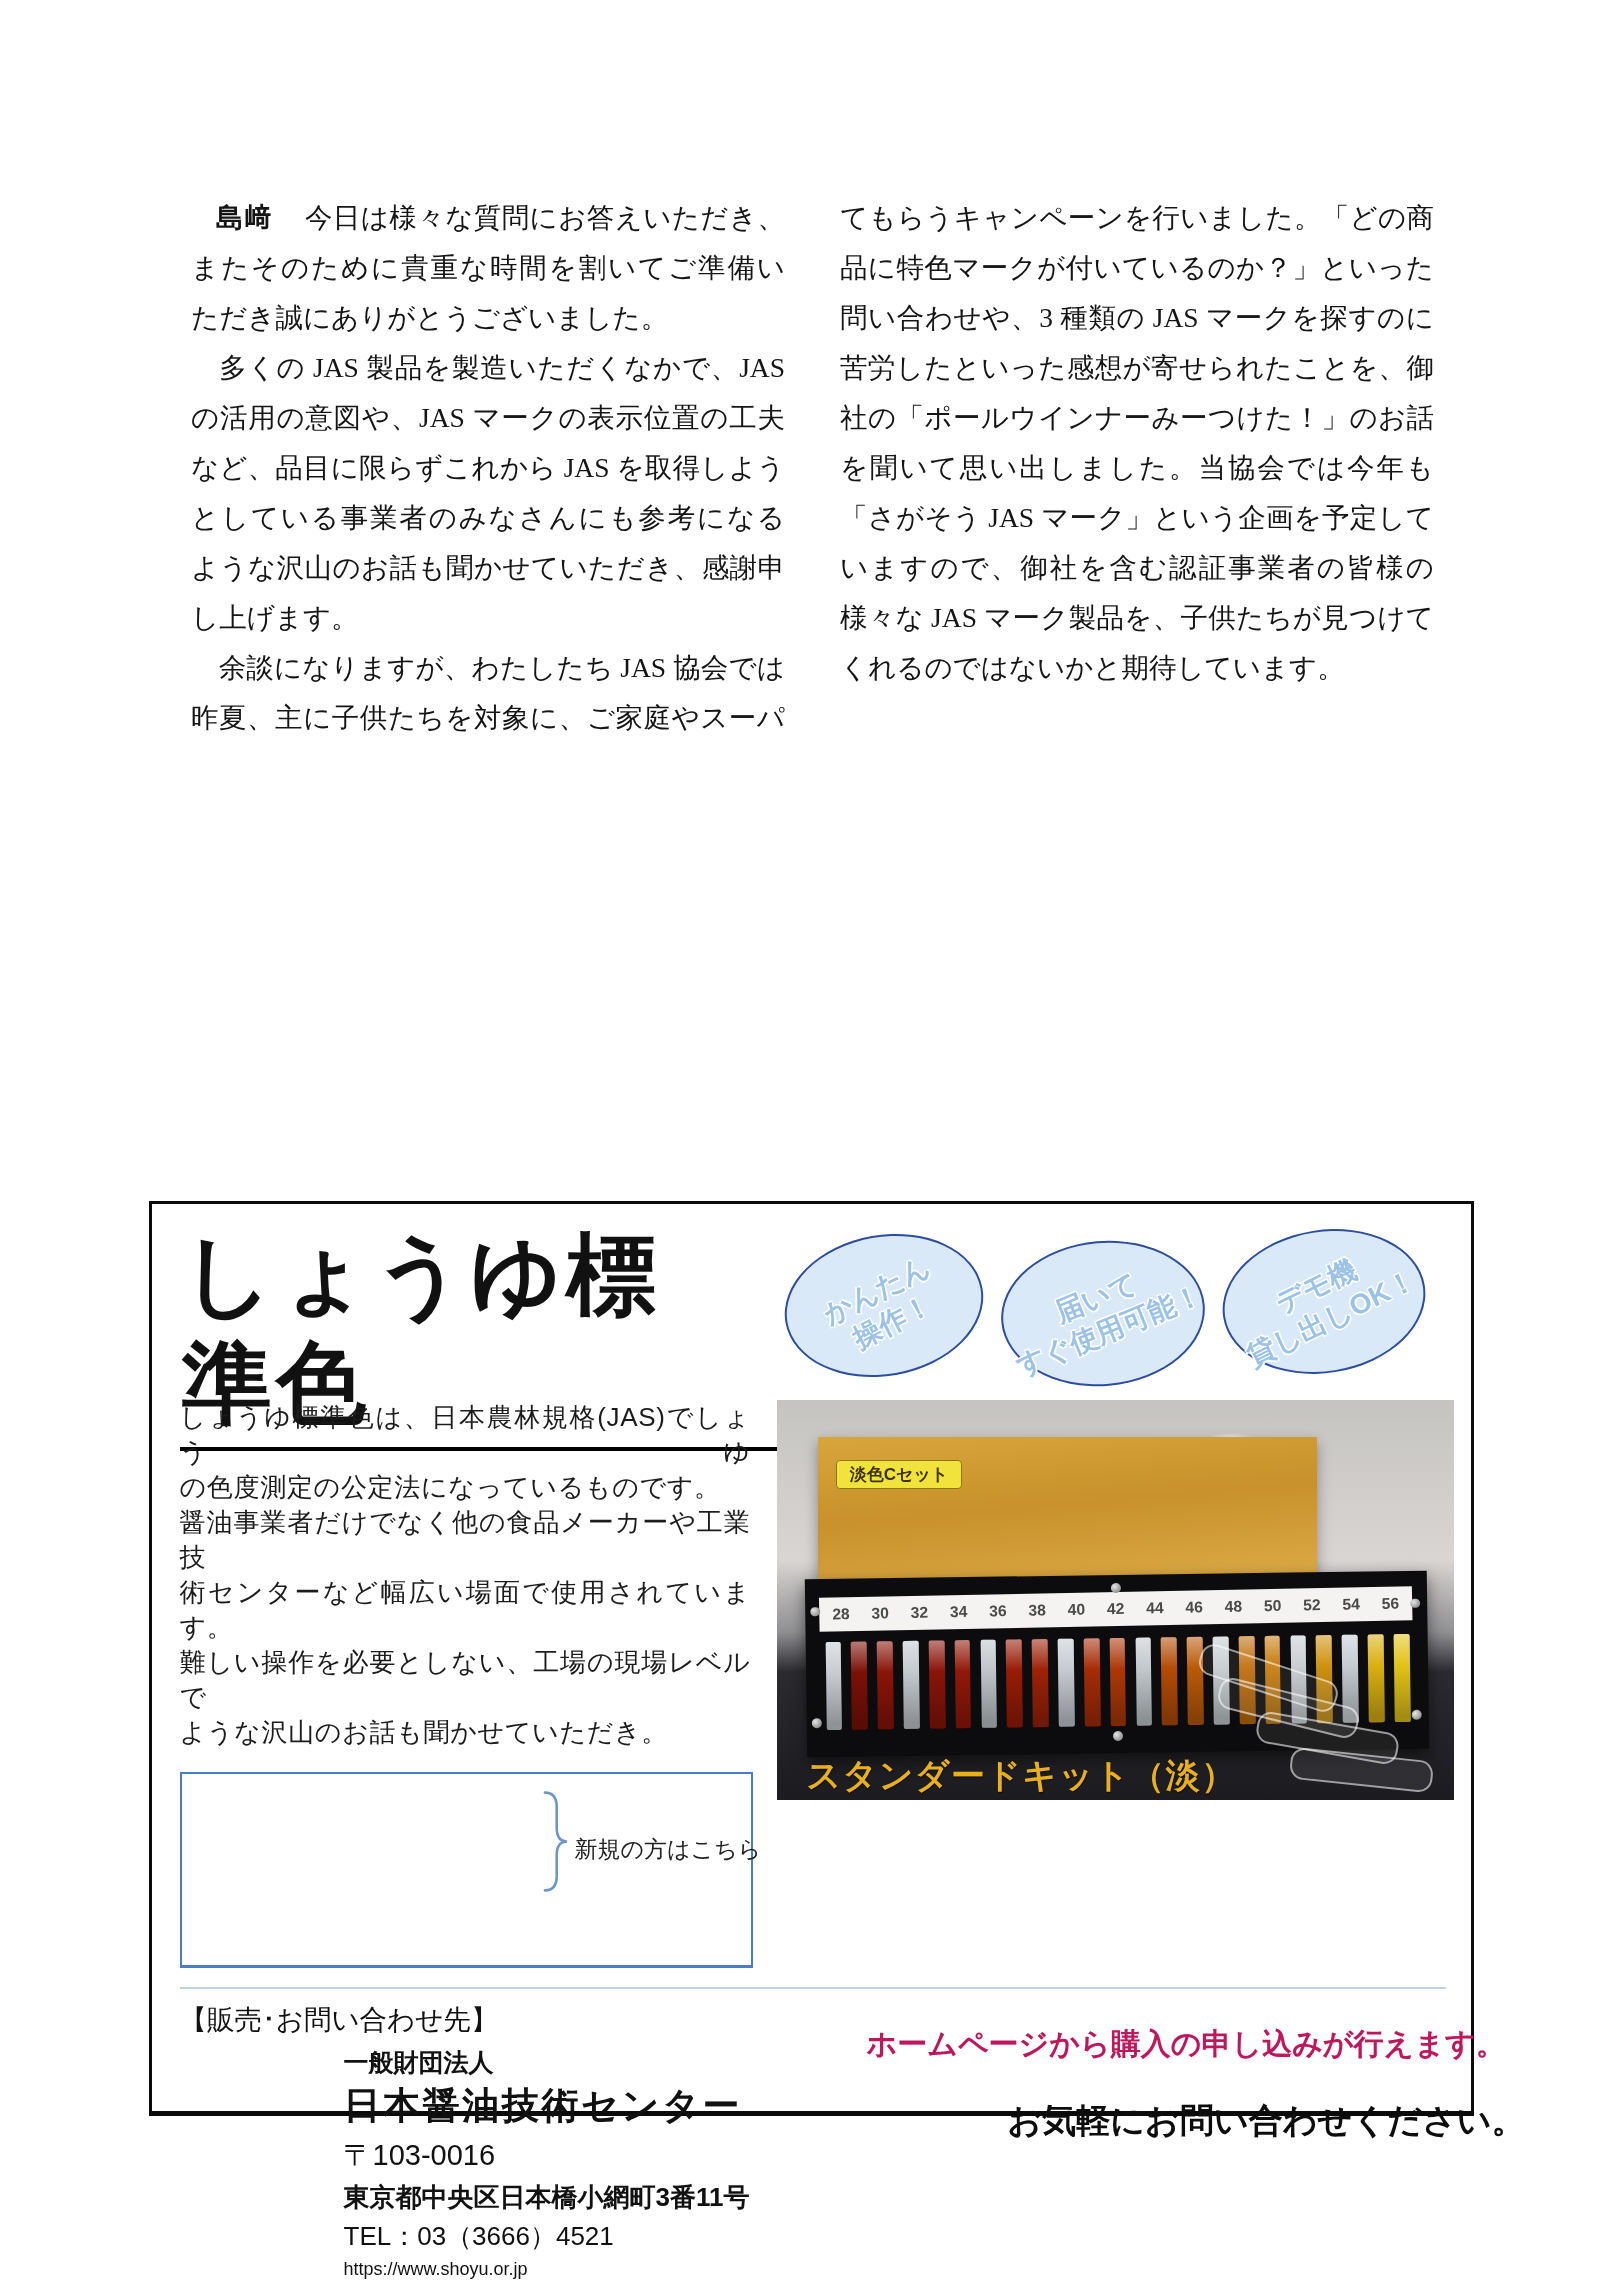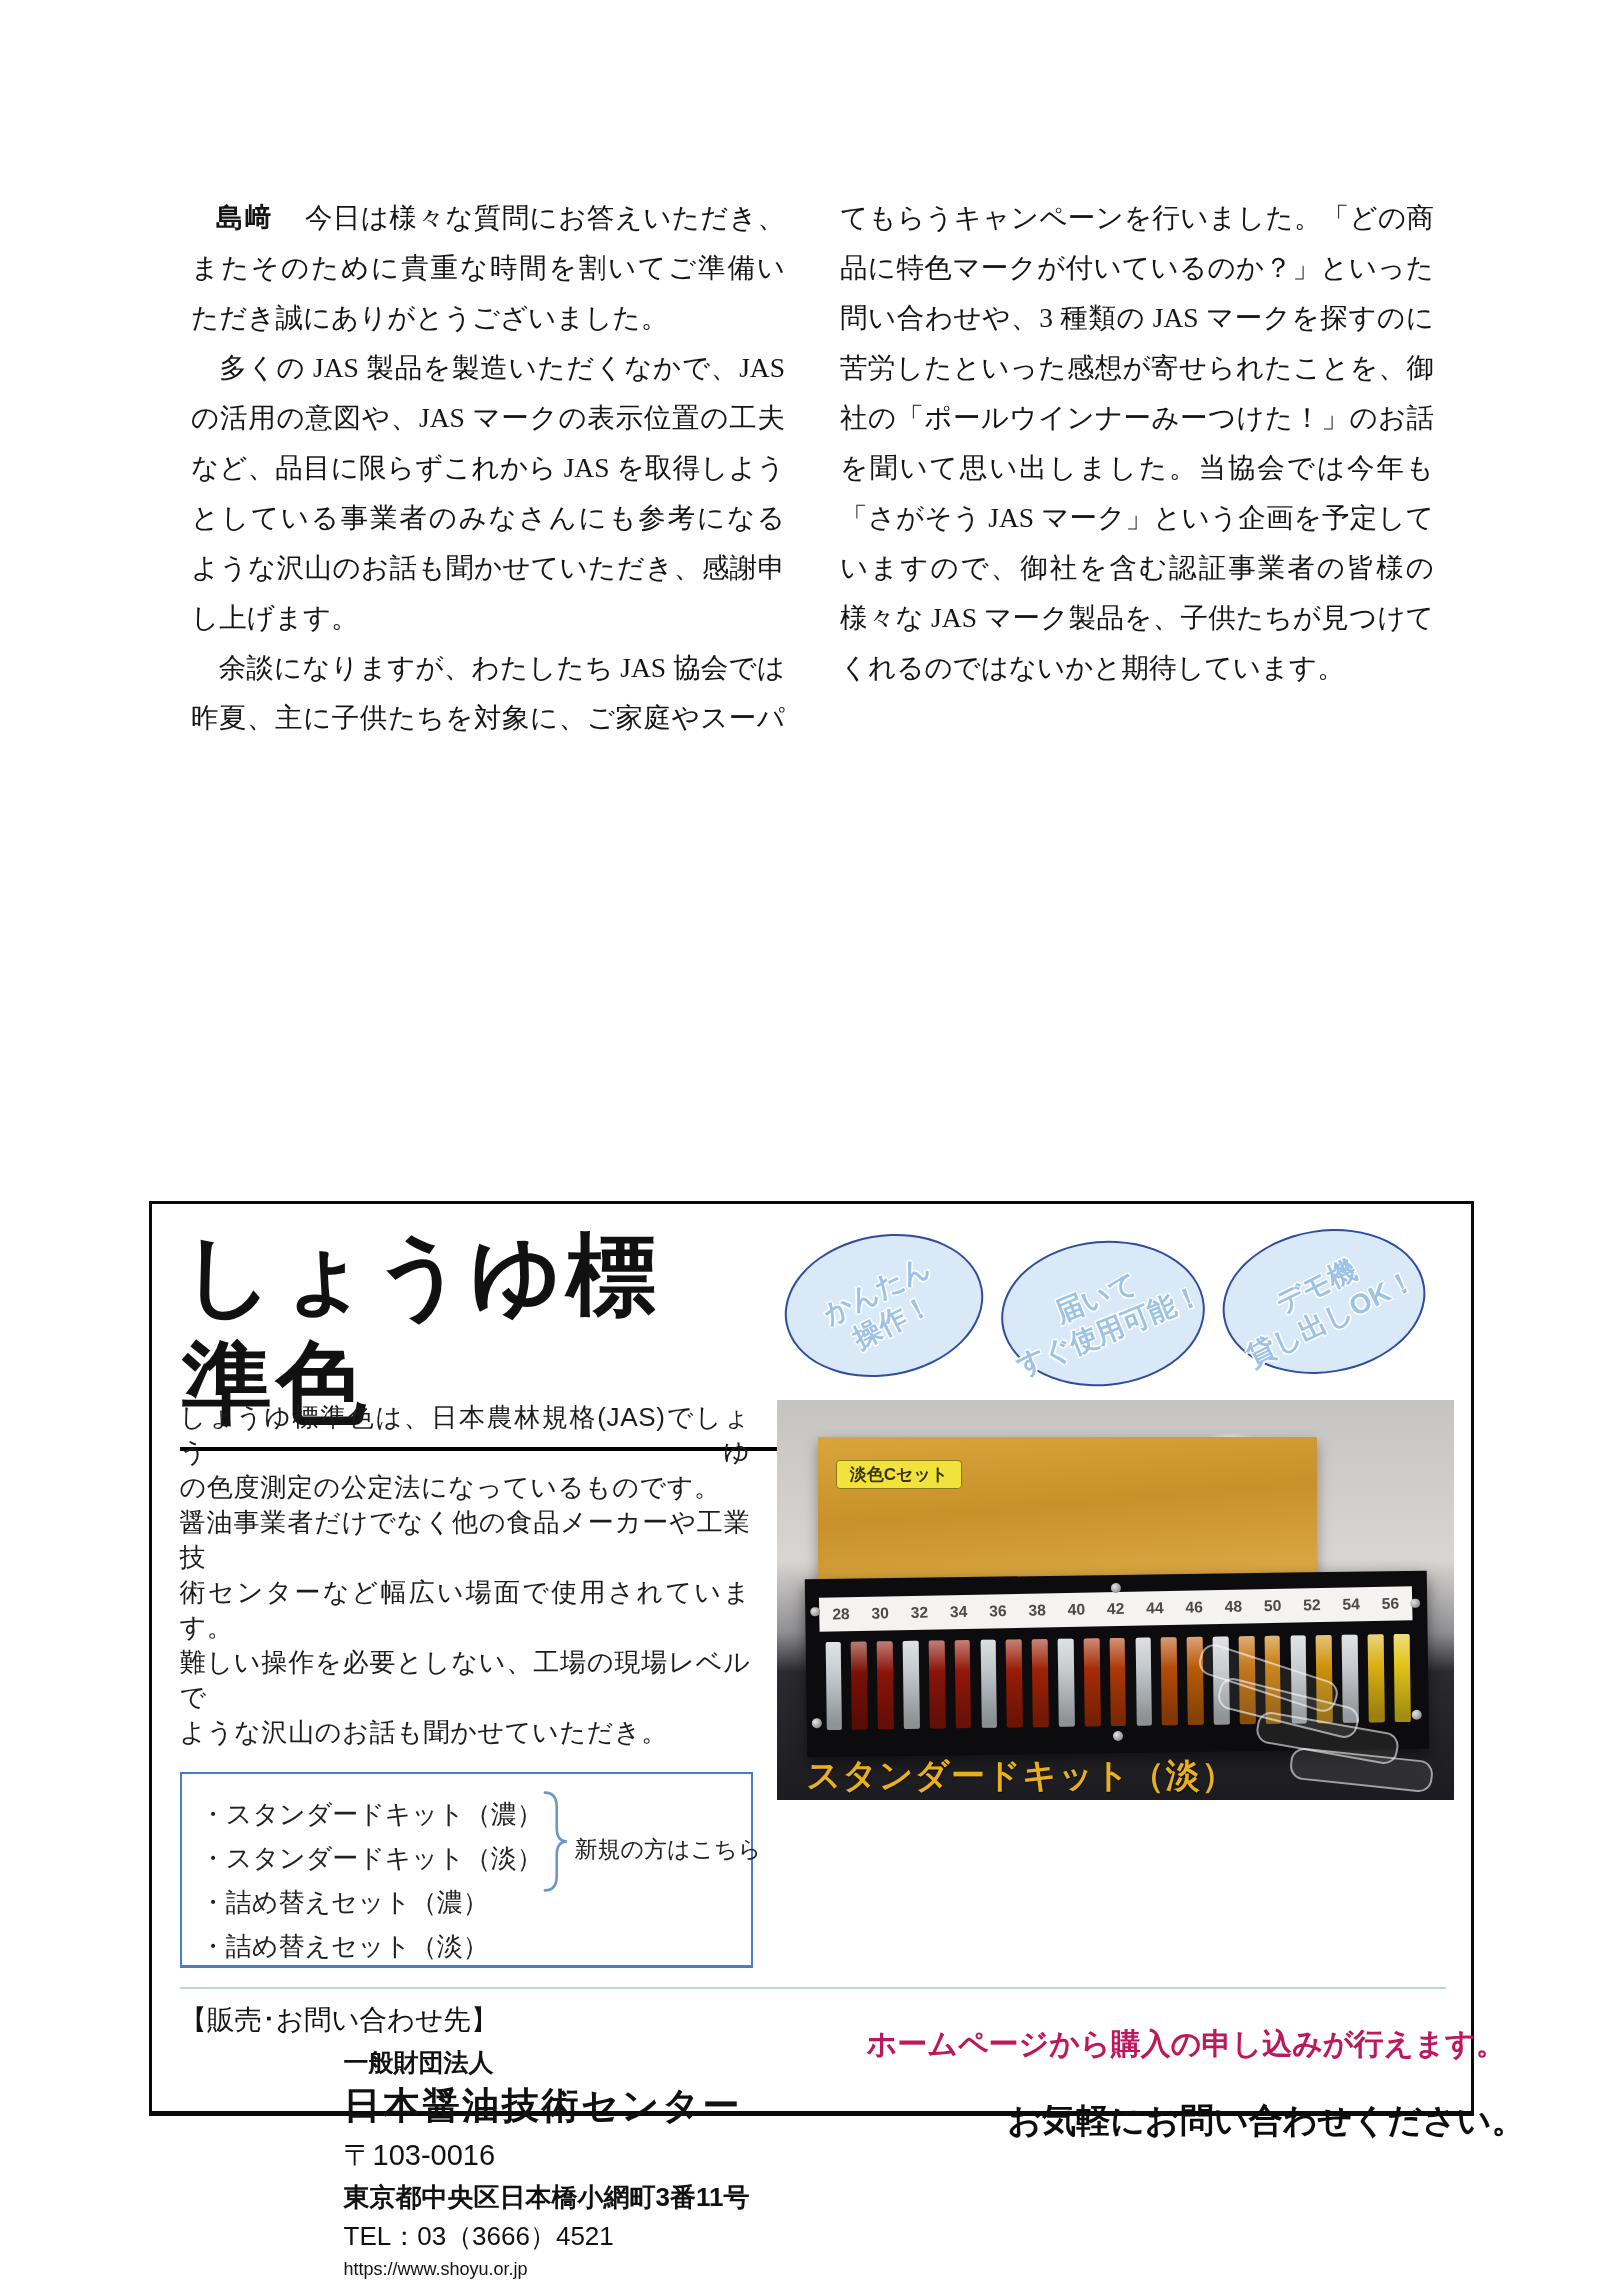--- a/index.html
+++ b/index.html
@@ -154,26 +154,20 @@
     <div class="ad-left">
       <div class="desc">
         <div class="jl">しょうゆ標準色は、日本農林規格(JAS)でしょうゆ</div>
           <div class="jl end">の色度測定の公定法になっているものです。</div>
           <div class="jl">醤油事業者だけでなく他の食品メーカーや工業技</div>
           <div class="jl end">術センターなど幅広い場面で使用されています。</div>
           <div class="jl">難しい操作を必要としない、工場の現場レベルで</div>
           <div class="jl end">ような沢山のお話も聞かせていただき。</div>
       </div>
       <div class="kitbox">
-        <div>
-          <div class="kit-item">・スタンダードキット（濃）</div>
-            <div class="kit-item">・スタンダードキット（淡）</div>
-            <div class="kit-item">・詰め替えセット（濃）</div>
-            <div class="kit-item">・詰め替えセット（淡）</div>
-        </div>
         <div class="brace">
           <svg width="27.5" height="103" viewBox="0 0 42 158">
             <path d="M6 4 Q24 4 24 26 L24 58 Q24 79 40 79 Q24 79 24 100 L24 132 Q24 154 6 154" fill="none" stroke="#6f97c4" stroke-width="4" stroke-linecap="round"></path>
           </svg>
         </div>
         <div class="kit-note">新規の方はこちら</div>
       </div>
     </div>
 
     <div class="photo">

